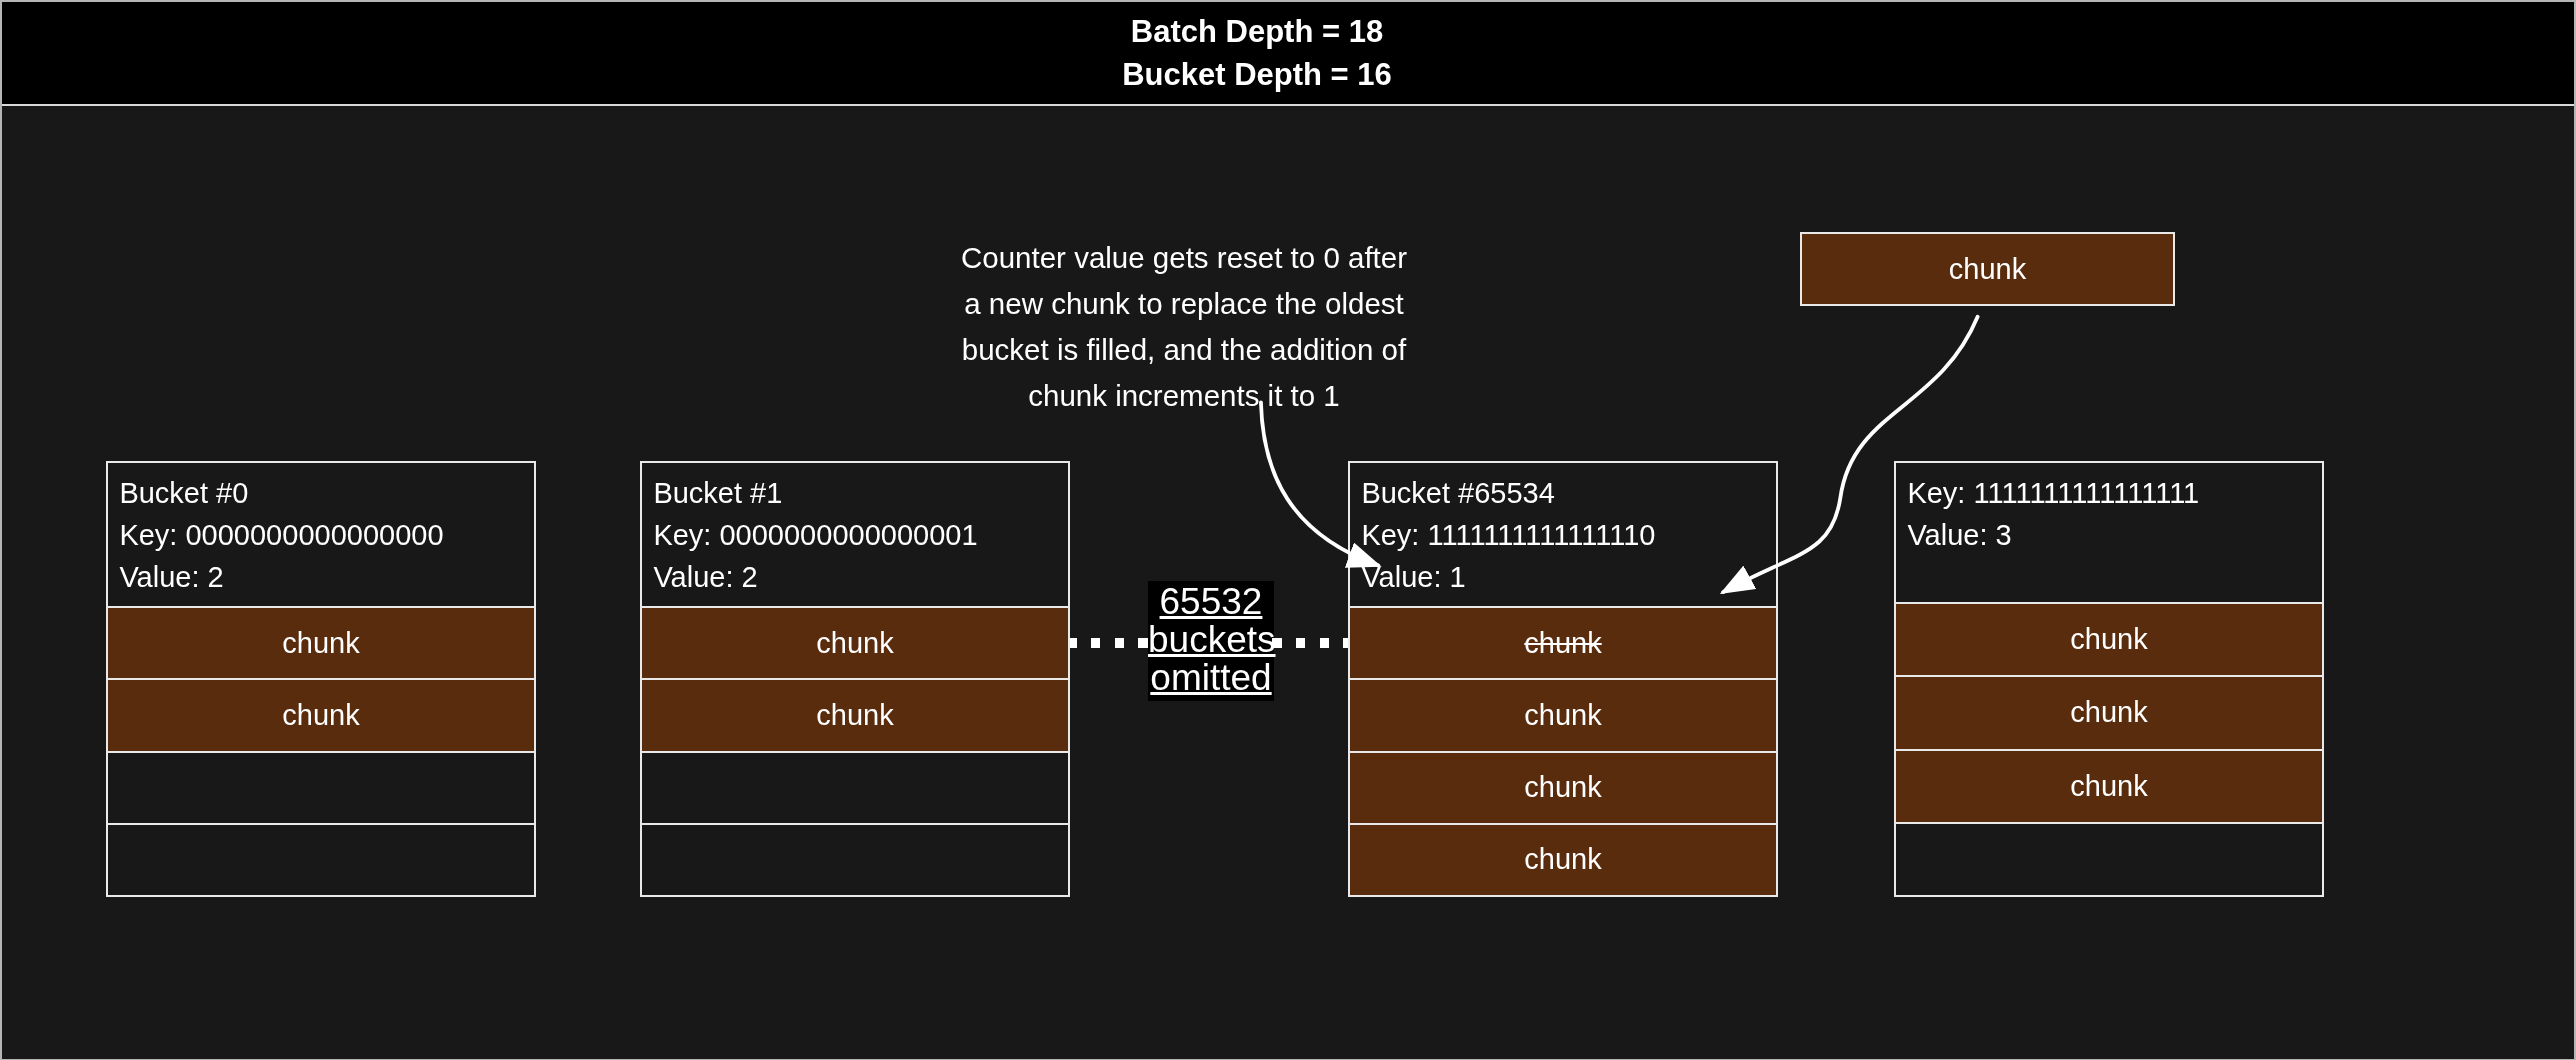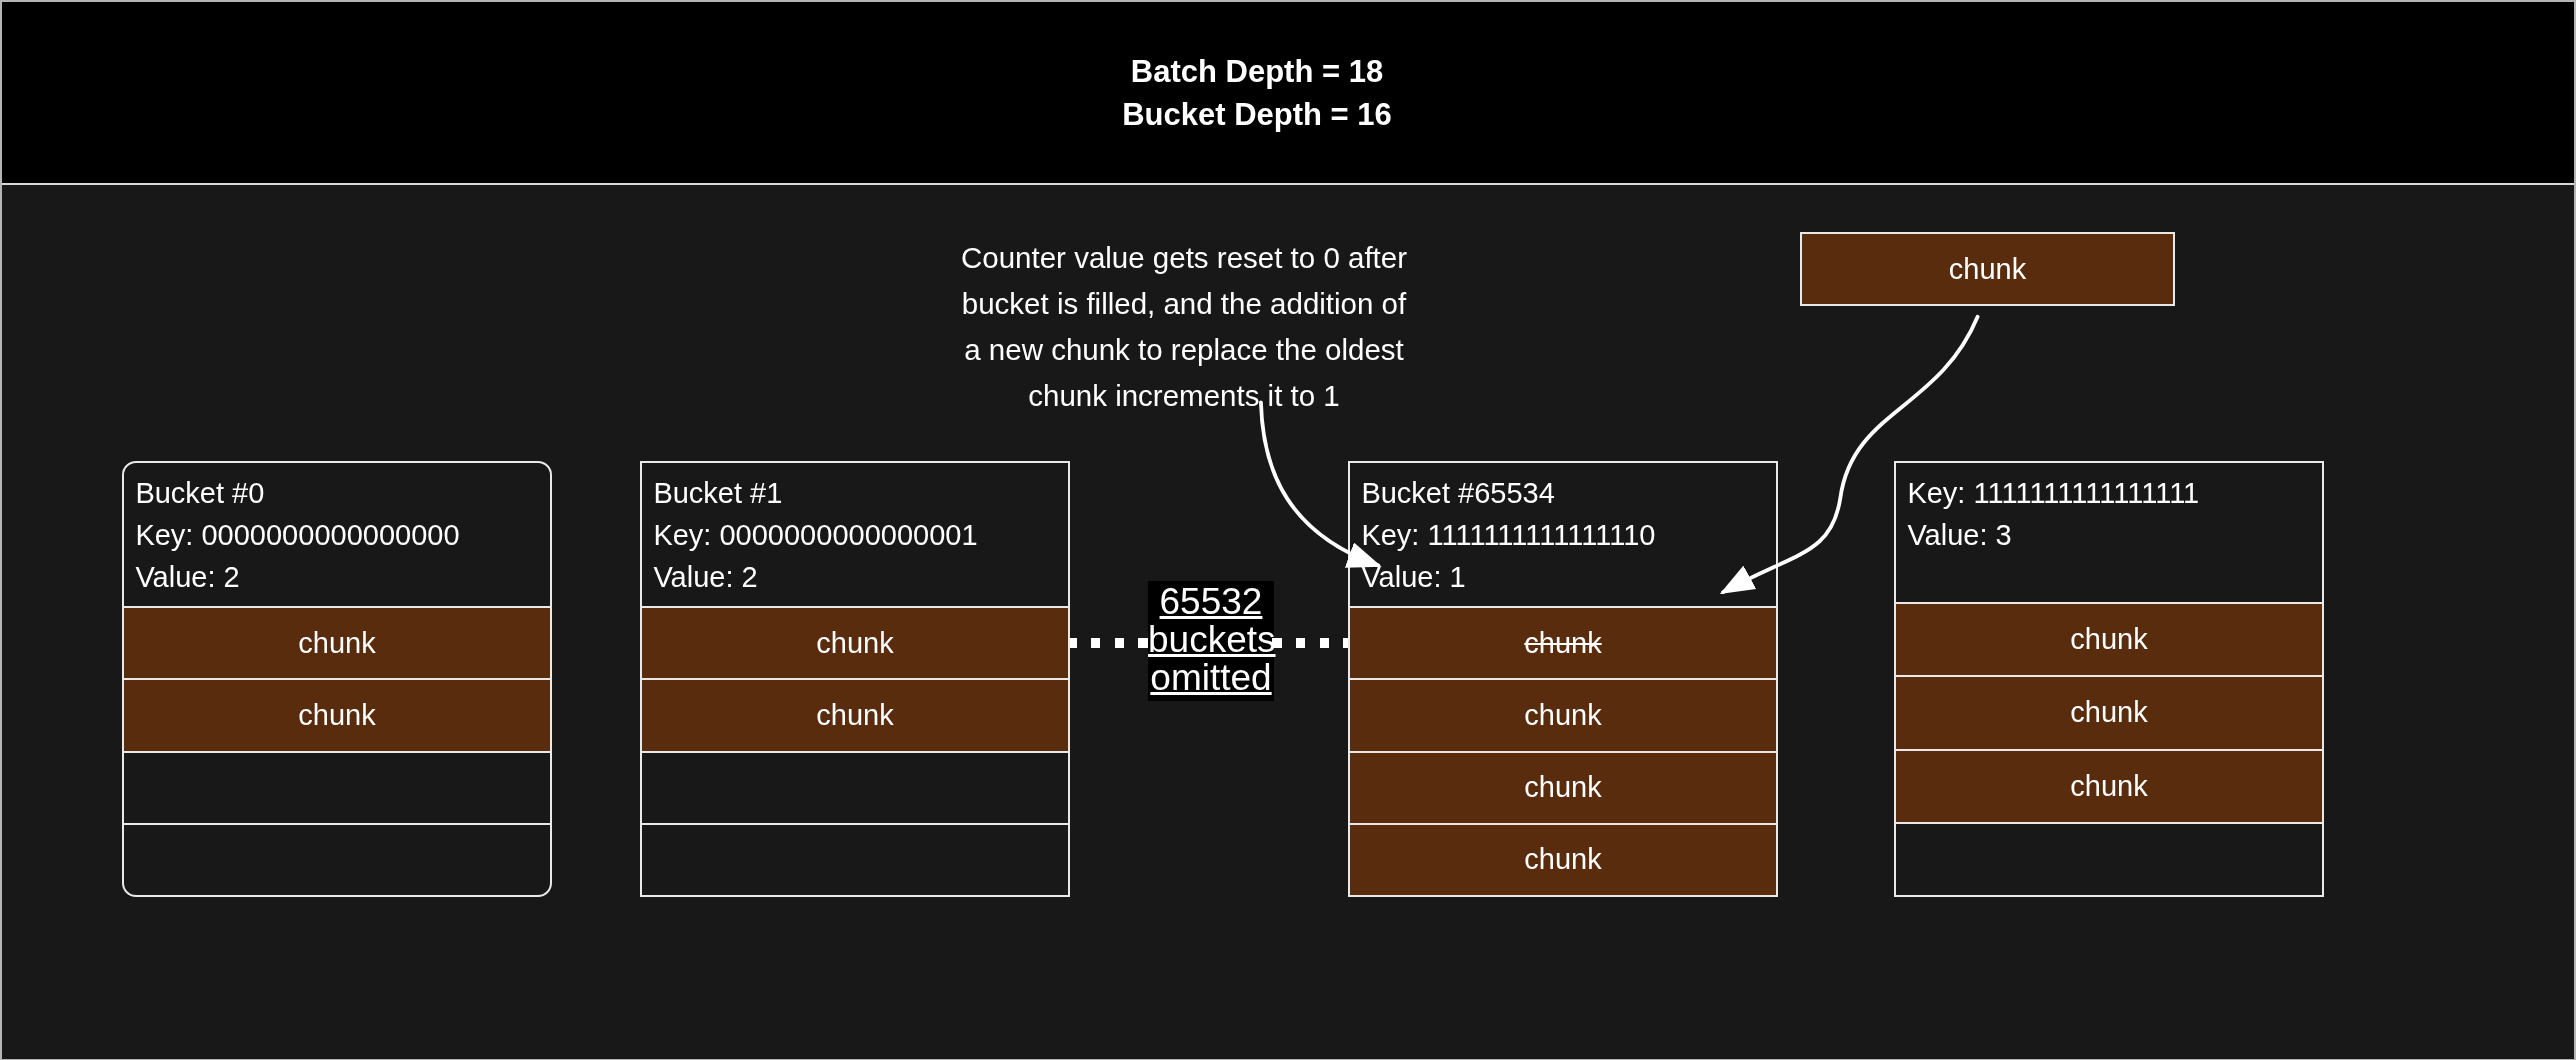--- a/index.html
+++ b/index.html
@@ -14,21 +14,21 @@
   }
   #canvas{
     position:relative;
     width:2576px;height:1061px;
     background:var(--bg);
     border:2.9px solid var(--frame);
     overflow:hidden;
   }
   
   #header{
-    position:absolute;left:0;top:0;right:0;height:183px;
+    position:absolute;left:0;top:0;right:0;height:104px;
     background:var(--header-bg);
     border-bottom:2.9px solid #d9d9d9;
     display:flex;flex-direction:column;align-items:center;justify-content:center;
   }
   #header .hline{
     position:relative;left:-31px;
     font-size:31px;font-weight:bold;line-height:43px;
     white-space:pre;
   }
   
@@ -83,22 +83,22 @@
 
 <div id="canvas">
 
   <div id="header">
     <div class="hline">Batch Depth = 18</div>
     <div class="hline">Bucket Depth = 16</div>
   </div>
 
   <div id="annotation">
     <div class="aline">Counter value gets reset to 0 after</div>
+    <div class="aline">a new chunk to replace the oldest</div>
     <div class="aline">bucket is filled, and the addition of</div>
-    <div class="aline">a new chunk to replace the oldest</div>
     <div class="aline">chunk increments it to 1</div>
   </div>
 
   <div id="floating-chunk">
     <span>chunk</span>
   </div>
 
   <div id="omitted">
     <div>65532</div>
     <div>buckets</div>
@@ -112,21 +112,21 @@
     <div class="dot"></div>
   </div>
   <div class="dots-row" id="dots-right">
     <div class="dot"></div>
     <div class="dot"></div>
     <div class="dot"></div>
     <div class="dot"></div>
   </div>
 
   <div id="bucket-layer">
-  <div class="bucket" style="left: 120px; border-radius: 14px;">
+  <div class="bucket" style="left: 104px;">
     <div class="bucket-head">
       <div>Bucket #0</div>
       <div>Key: 0000000000000000</div>
       <div>Value: 2</div>
     </div>
     <div class="slots" style="display:flex;flex-direction:column;flex:1;">
           <div class="slot filled">
             <span class="slot-label">chunk</span>
           </div>
           <div class="slot filled">

